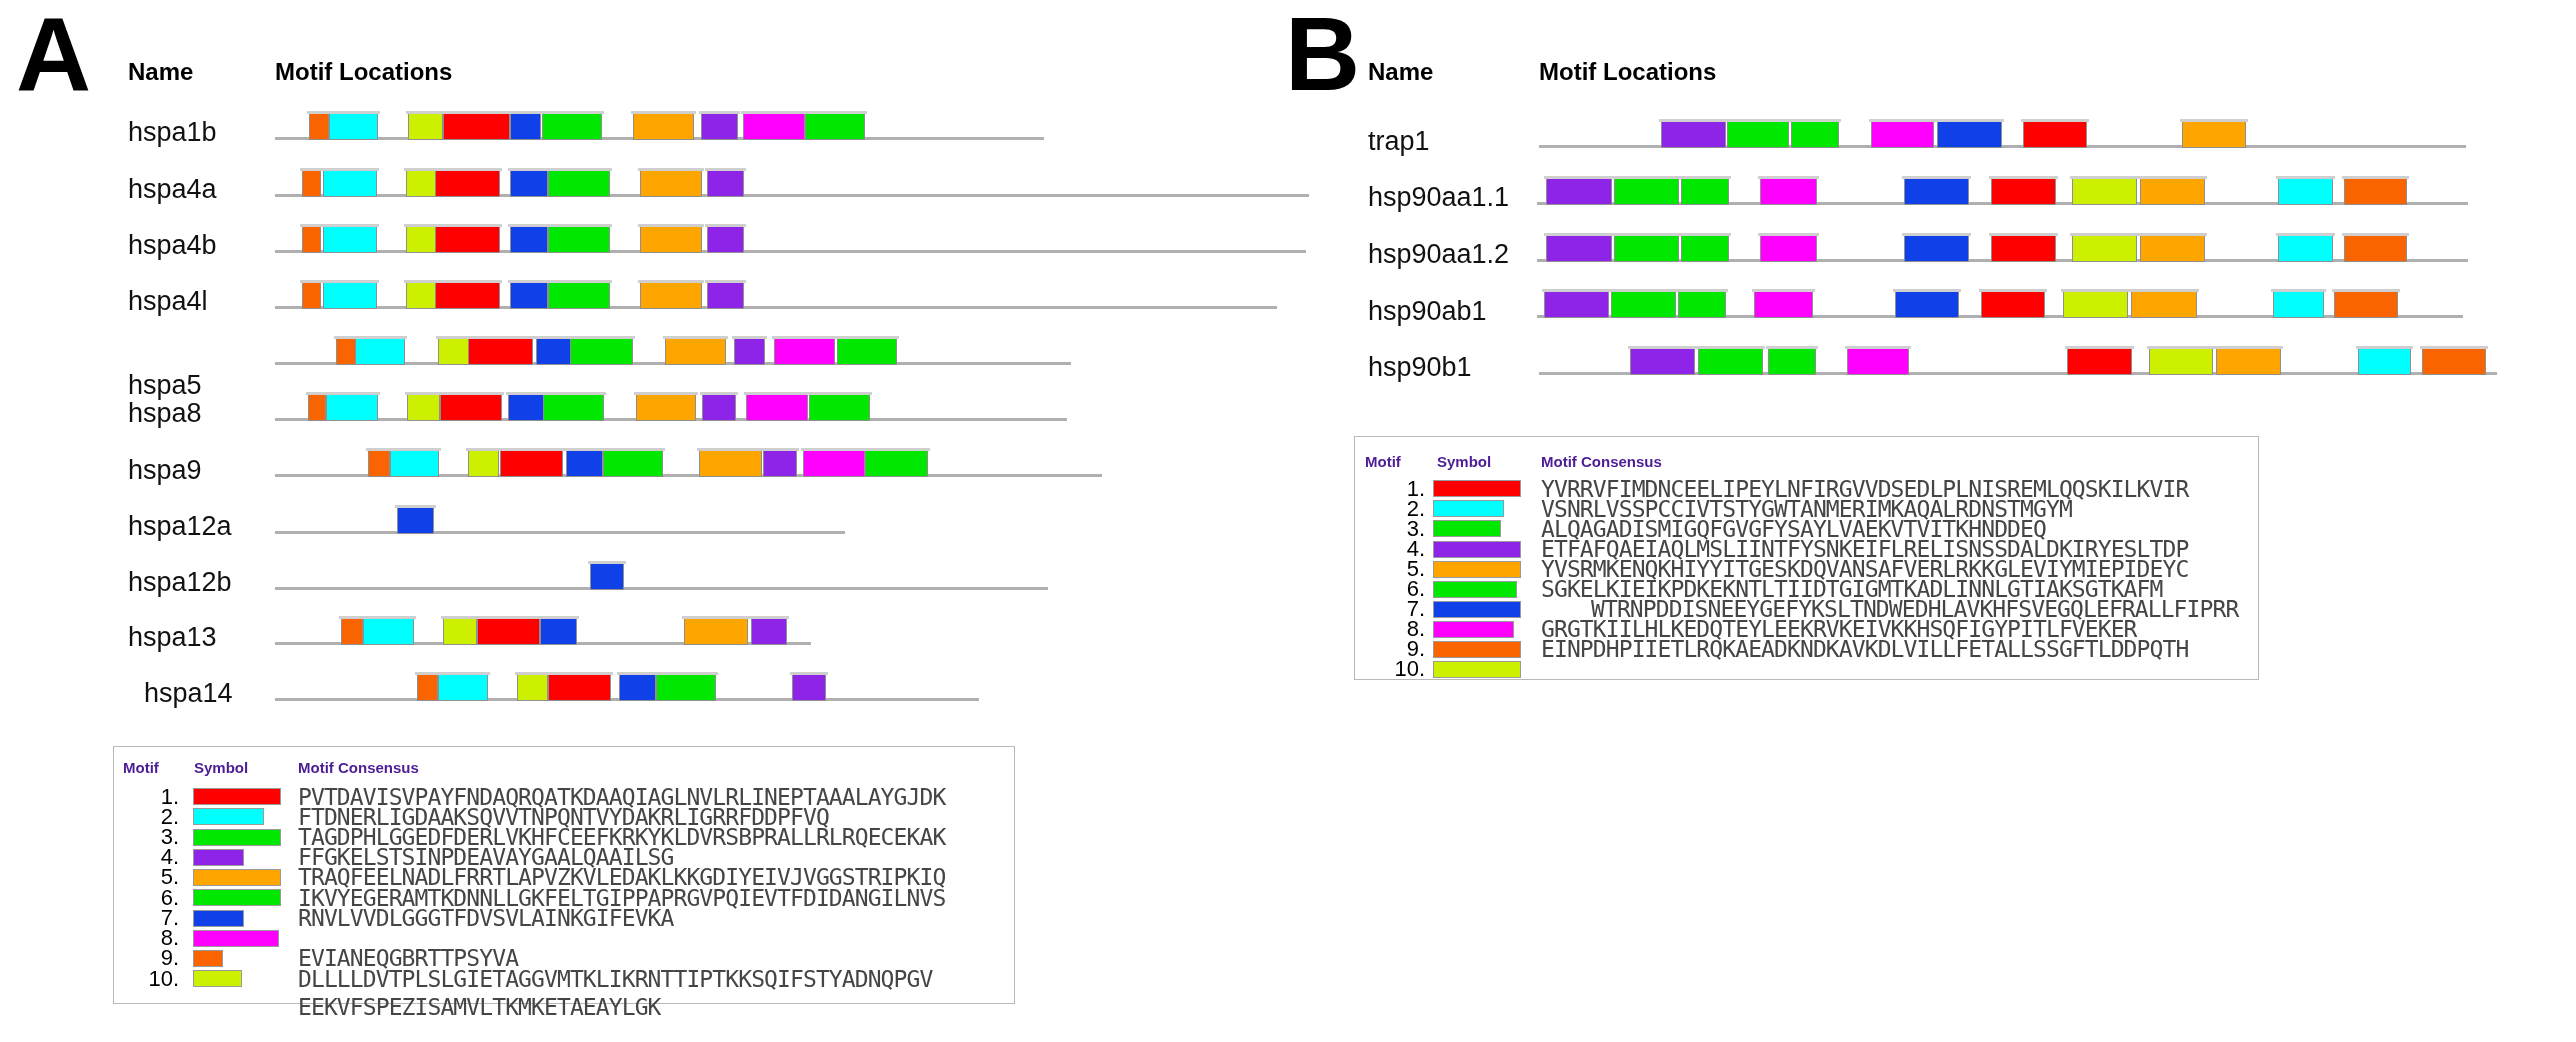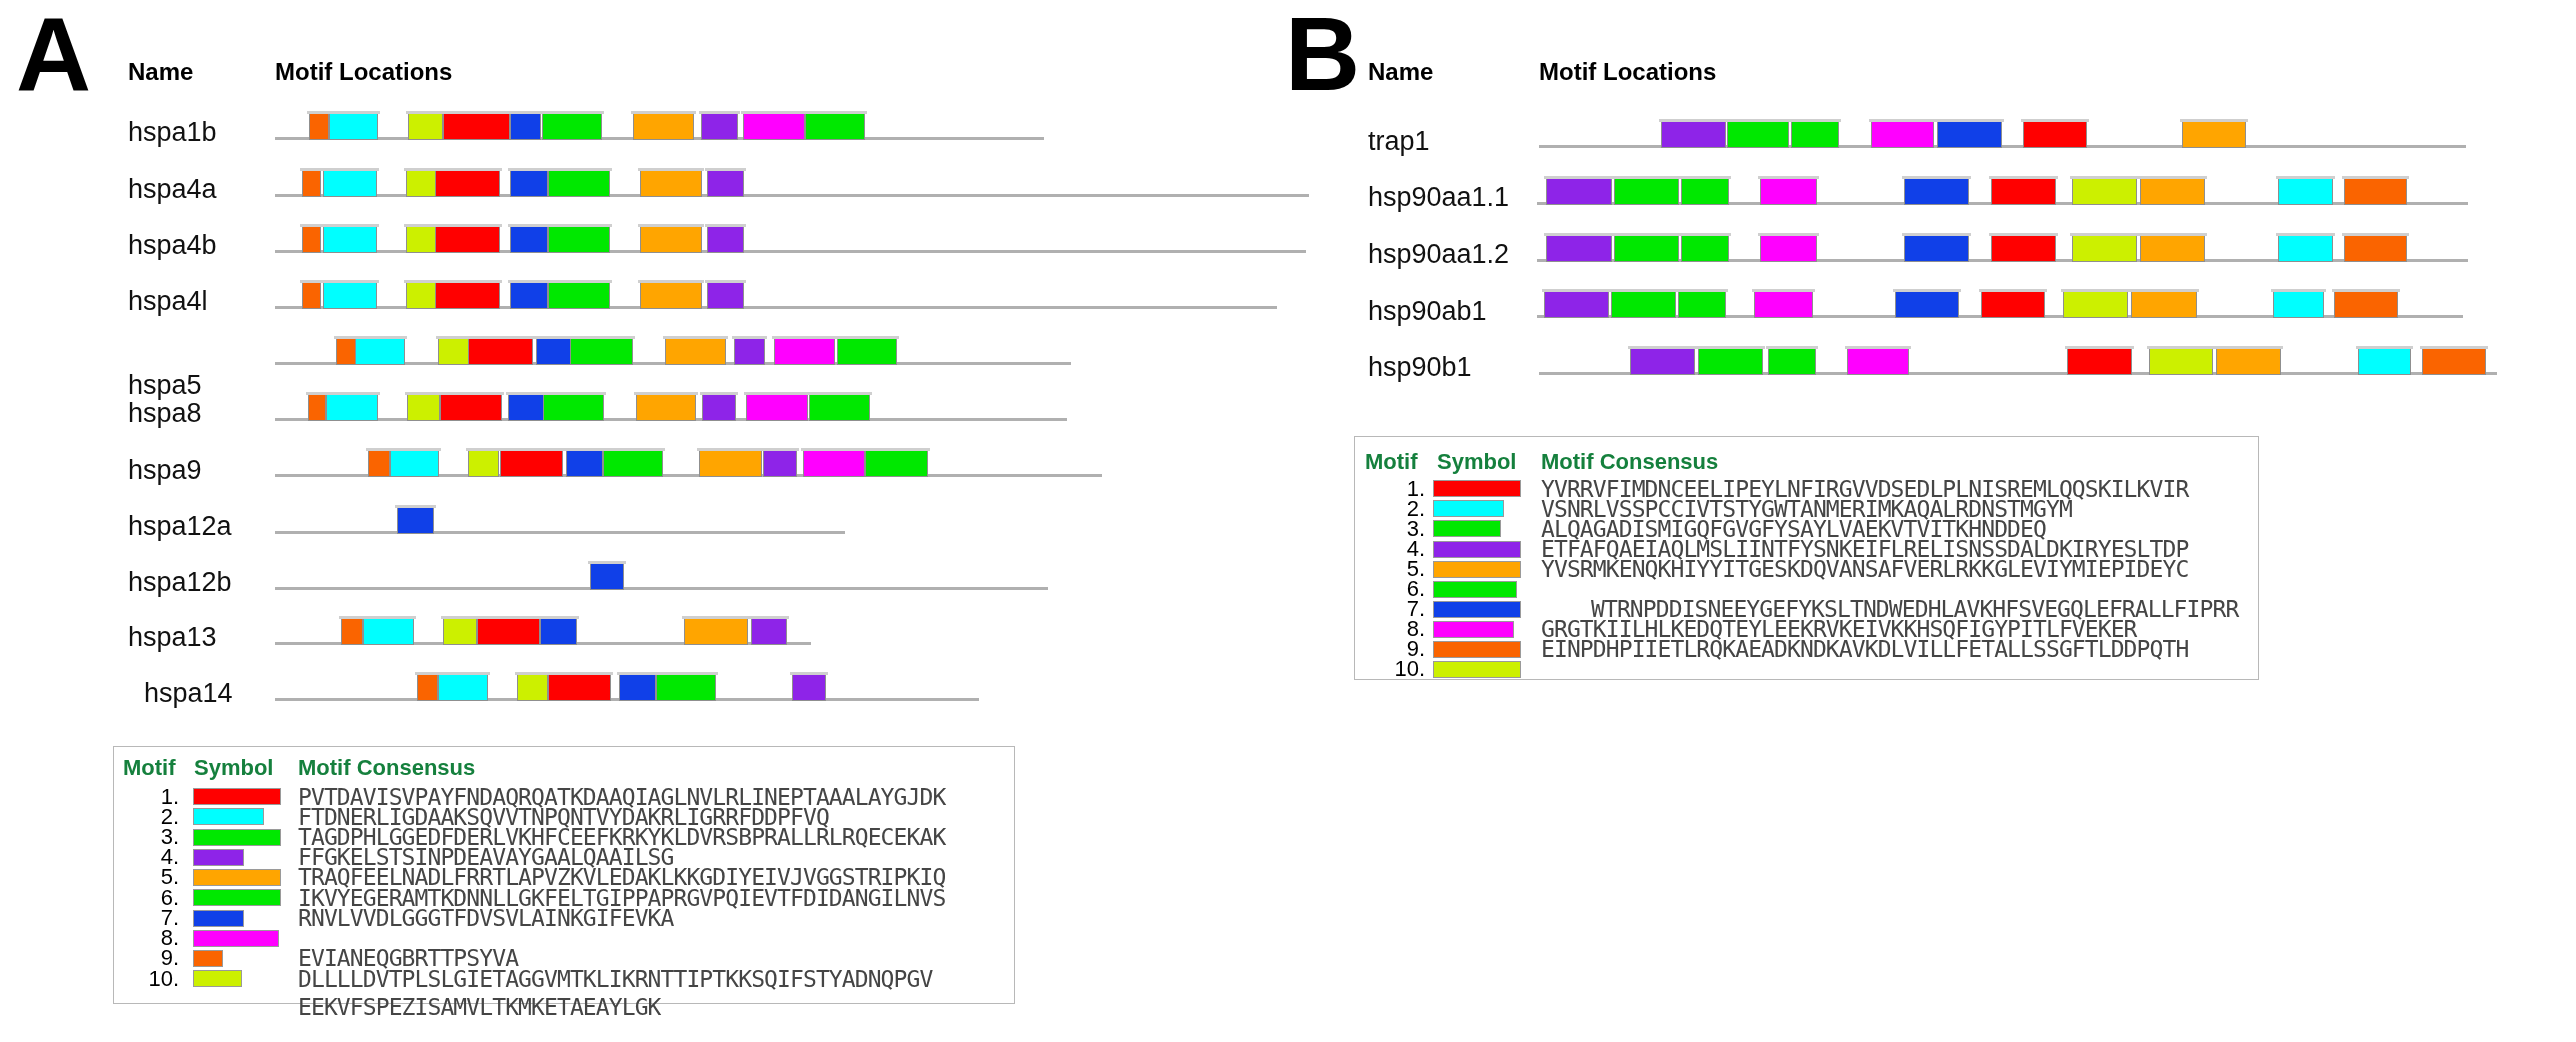--- a/index.html
+++ b/index.html
@@ -5,21 +5,21 @@
   html,body{margin:0;padding:0;background:#ffffff;}
   #canvas{position:relative;width:2576px;height:1042px;background:#ffffff;overflow:hidden;
           font-family:"Liberation Sans", sans-serif;}
   .panel-letter{position:absolute;font-size:104px;font-weight:700;line-height:1;color:#000;}
   .col-header{position:absolute;font-size:24px;font-weight:700;line-height:24px;color:#000;white-space:nowrap;}
   .prot-label{position:absolute;font-size:27px;font-weight:400;line-height:27px;color:#111;white-space:nowrap;}
   .seq-line{position:absolute;height:3.4px;background:#b0b0b0;}
   .motif-box{position:absolute;height:26px;box-sizing:border-box;border:1.7px solid #8f8f8f;border-top:none;}
   .motif-box::before{content:'';position:absolute;left:-2.6px;right:-2.6px;top:-3.4px;height:3.4px;background:#cfcfcf;}
   .legend-frame{position:absolute;background:#ffffff;border:1.7px solid #b8b8b8;box-sizing:border-box;}
-  .legend-header{position:absolute;font-size:22px;font-weight:700;line-height:22px;color:#15803d;white-space:nowrap;}
+  .legend-header{position:absolute;font-size:15px;font-weight:700;line-height:22px;color:#4c1d95;white-space:nowrap;}
   .legend-num{position:absolute;font-size:22px;font-weight:400;line-height:22px;color:#000;text-align:right;}
   .legend-chip{position:absolute;height:17px;box-sizing:border-box;border:0.9px solid #9a9a9a;}
   .legend-seq{position:absolute;font-size:23px;line-height:23px;color:#454545;white-space:pre;
               font-family:"DejaVu Sans Mono", monospace;letter-spacing:-0.9px;}
 </style>
 </head>
 <body>
 
 <div id="canvas">
     <div class="panel-letter" style="left: 16px; top: 1.7px;">A</div>
@@ -234,20 +234,21 @@
     <div class="legend-chip" style="left: 1433px; top: 520px; width: 68px; background: rgb(0, 232, 0);"></div>
     <div class="legend-seq" style="left: 1541px; top: 518px;">ALQAGADISMIGQFGVGFYSAYLVAEKVTVITKHNDDEQ</div>
     <div class="legend-num" style="left: 1365px; top: 538px; width: 60px;">4.</div>
     <div class="legend-chip" style="left: 1433px; top: 541px; width: 88px; background: rgb(142, 36, 232);"></div>
     <div class="legend-seq" style="left: 1541px; top: 538px;">ETFAFQAEIAQLMSLIINTFYSNKEIFLRELISNSSDALDKIRYESLTDP</div>
     <div class="legend-num" style="left: 1365px; top: 558px; width: 60px;">5.</div>
     <div class="legend-chip" style="left: 1433px; top: 561px; width: 88px; background: rgb(255, 165, 0);"></div>
     <div class="legend-seq" style="left: 1541px; top: 558px;">YVSRMKENQKHIYYITGESKDQVANSAFVERLRKKGLEVIYMIEPIDEYC</div>
     <div class="legend-num" style="left: 1365px; top: 578px; width: 60px;">6.</div>
     <div class="legend-chip" style="left: 1433px; top: 581px; width: 84px; background: rgb(0, 232, 0);"></div>
+    <div class="legend-seq" style="left: 1541px; top: 578px;">SGKELKIEIKPDKEKNTLTIIDTGIGMTKADLINNLGTIAKSGTKAFM</div>
     <div class="legend-num" style="left: 1365px; top: 598px; width: 60px;">7.</div>
     <div class="legend-chip" style="left: 1433px; top: 601px; width: 88px; background: rgb(16, 64, 232);"></div>
     <div class="legend-seq" style="left: 1591px; top: 598px;">WTRNPDDISNEEYGEFYKSLTNDWEDHLAVKHFSVEGQLEFRALLFIPRR</div>
     <div class="legend-num" style="left: 1365px; top: 618px; width: 60px;">8.</div>
     <div class="legend-chip" style="left: 1433px; top: 621px; width: 81px; background: rgb(255, 0, 255);"></div>
     <div class="legend-seq" style="left: 1541px; top: 618px;">GRGTKIILHLKEDQTEYLEEKRVKEIVKKHSQFIGYPITLFVEKER</div>
     <div class="legend-num" style="left: 1365px; top: 638px; width: 60px;">9.</div>
     <div class="legend-chip" style="left: 1433px; top: 641px; width: 88px; background: rgb(250, 100, 0);"></div>
     <div class="legend-seq" style="left: 1541px; top: 638px;">EINPDHPIIETLRQKAEADKNDKAVKDLVILLFETALLSSGFTLDDPQTH</div>
     <div class="legend-num" style="left: 1365px; top: 658px; width: 60px;">10.</div>

